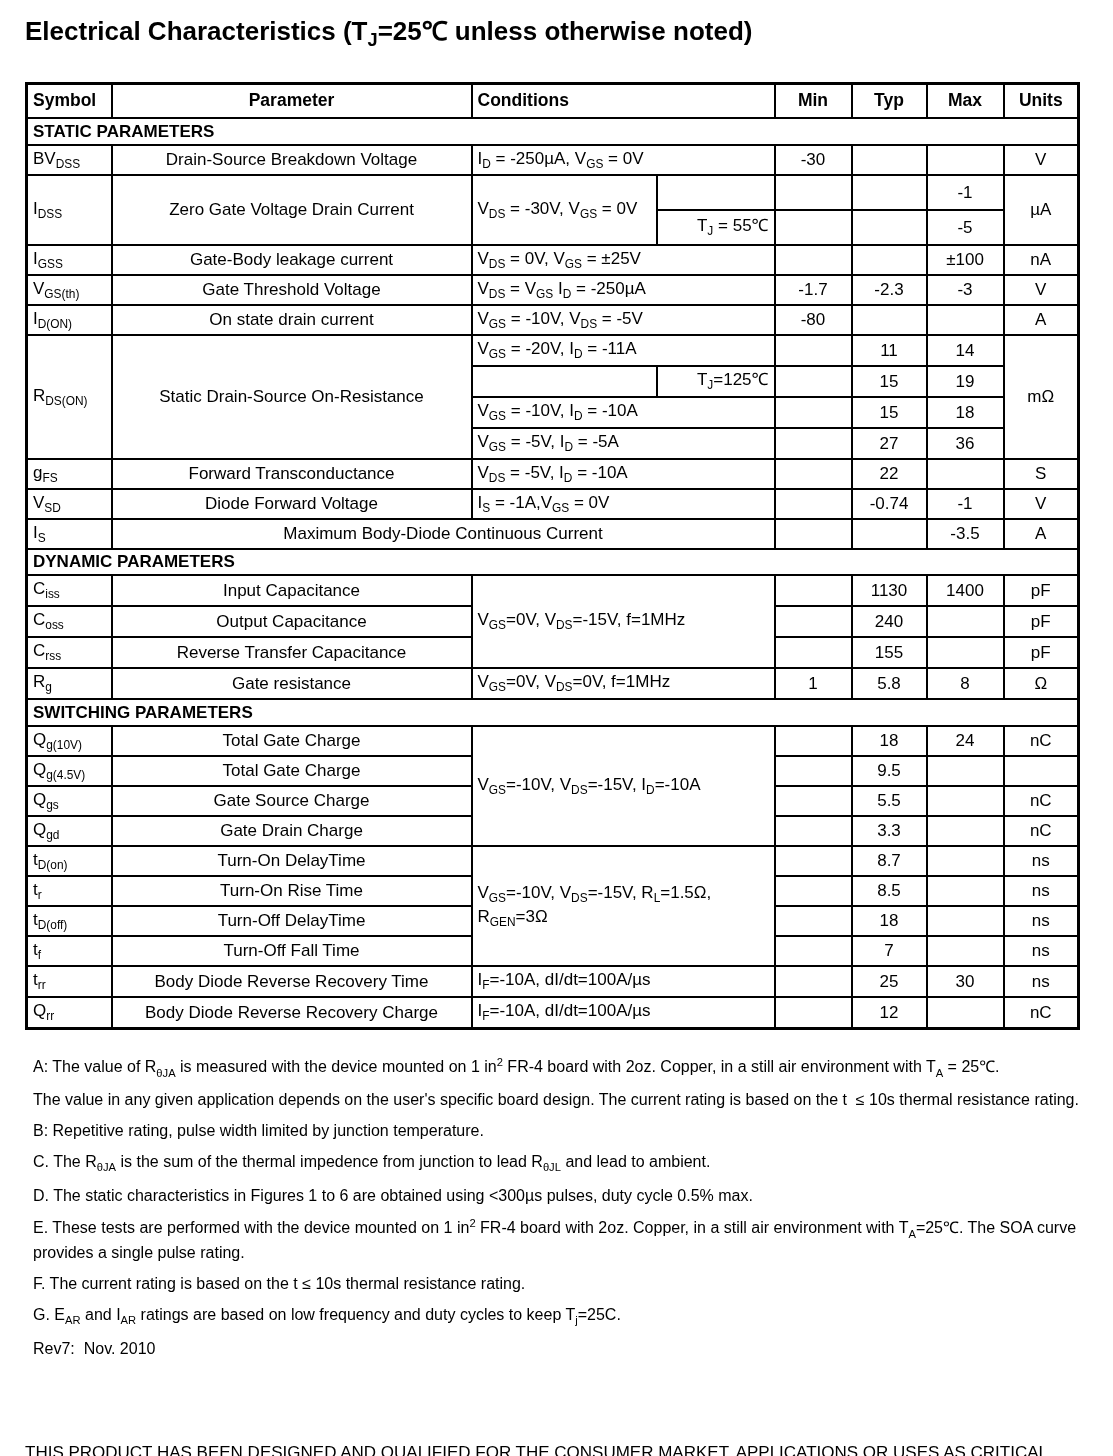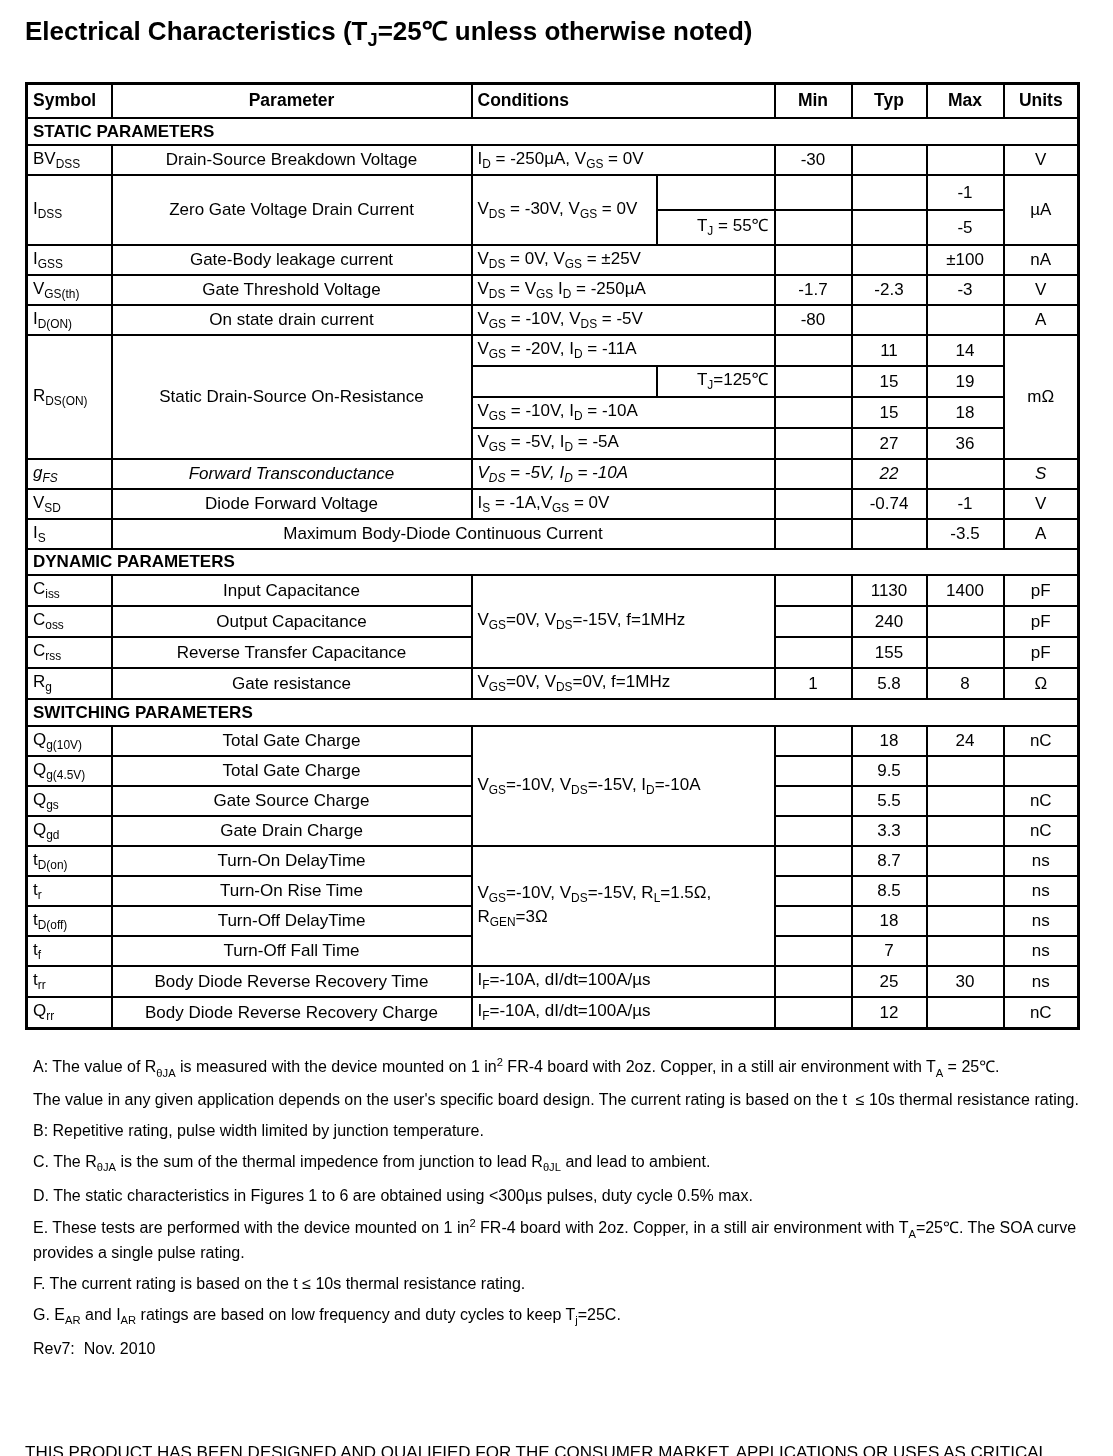--- a/index.html
+++ b/index.html
@@ -158,21 +158,21 @@
           <td class="num"></td>
           <td class="num">15</td>
           <td class="num">18</td>
         </tr>
         <tr style="height: 31px;">
           <td colspan="2" class="cond">V<sub>GS</sub> = -5V, I<sub>D</sub> = -5A</td>
           <td class="num"></td>
           <td class="num">27</td>
           <td class="num">36</td>
         </tr>
-        <tr style="height: 30px; font-style: italic;">
+        <tr style="height: 30px;">
           <td class="sym">g<sub>FS</sub></td>
           <td class="param">Forward Transconductance</td>
           <td colspan="2" class="cond">V<sub>DS</sub> = -5V, I<sub>D</sub> = -10A</td>
           <td class="num"></td>
           <td class="num">22</td>
           <td class="num"></td>
           <td class="unit">S</td>
         </tr>
         <tr style="height: 30px;">
           <td class="sym">V<sub>SD</sub></td>

